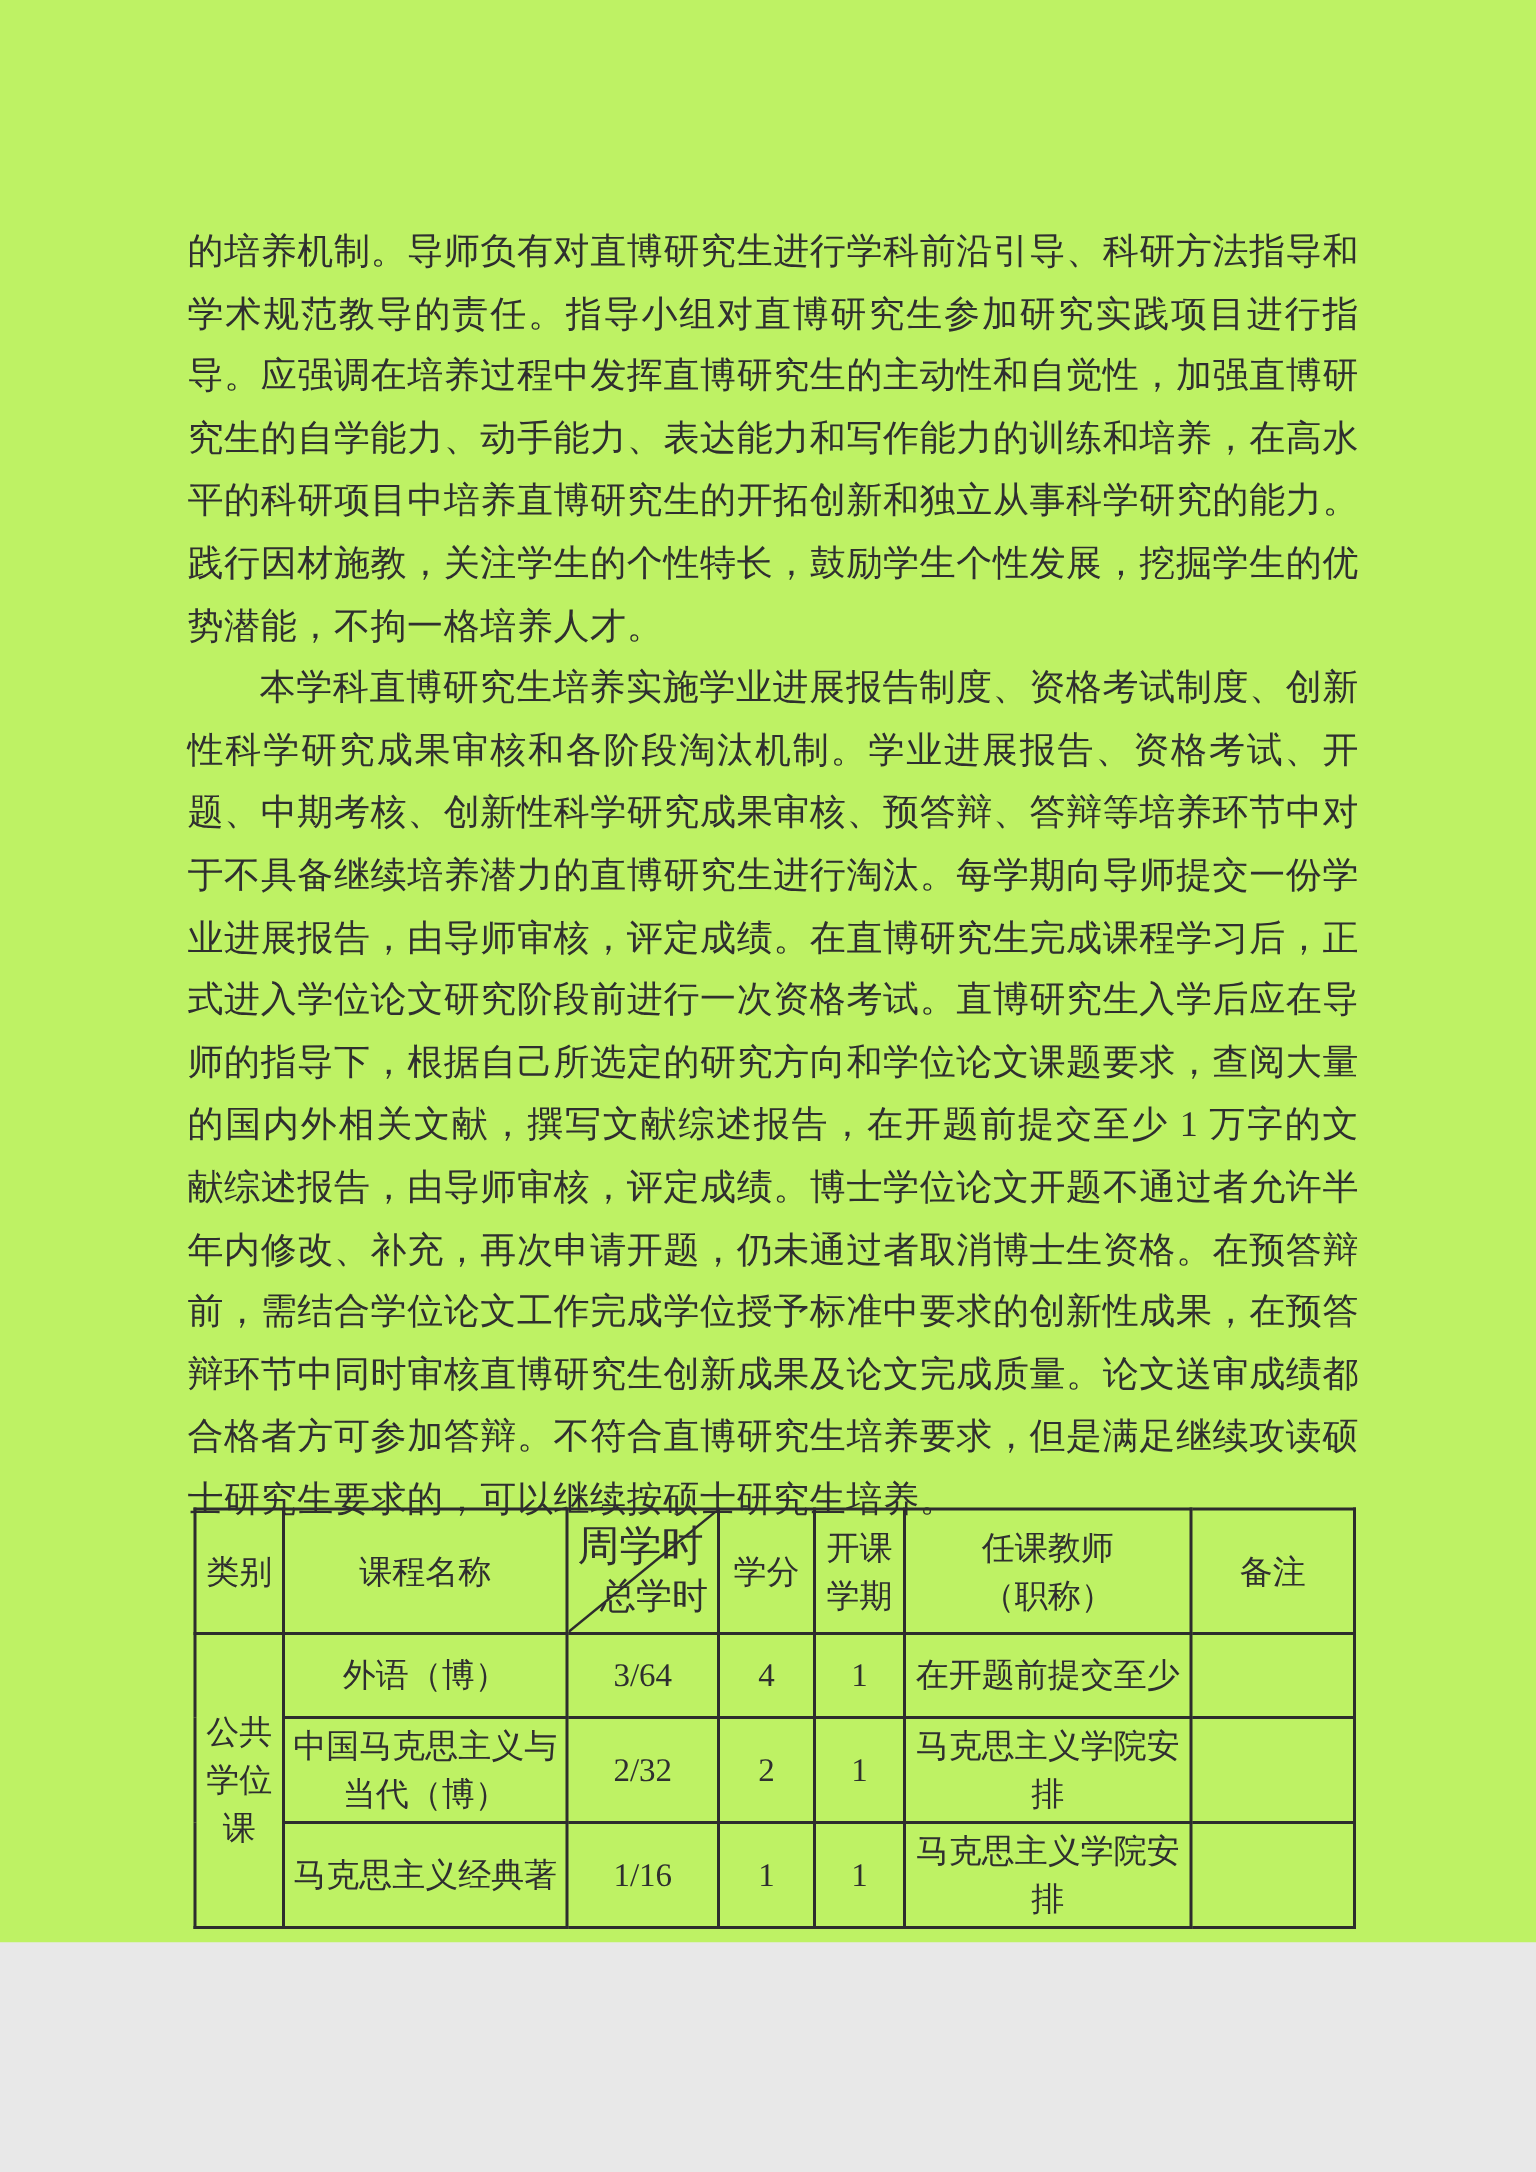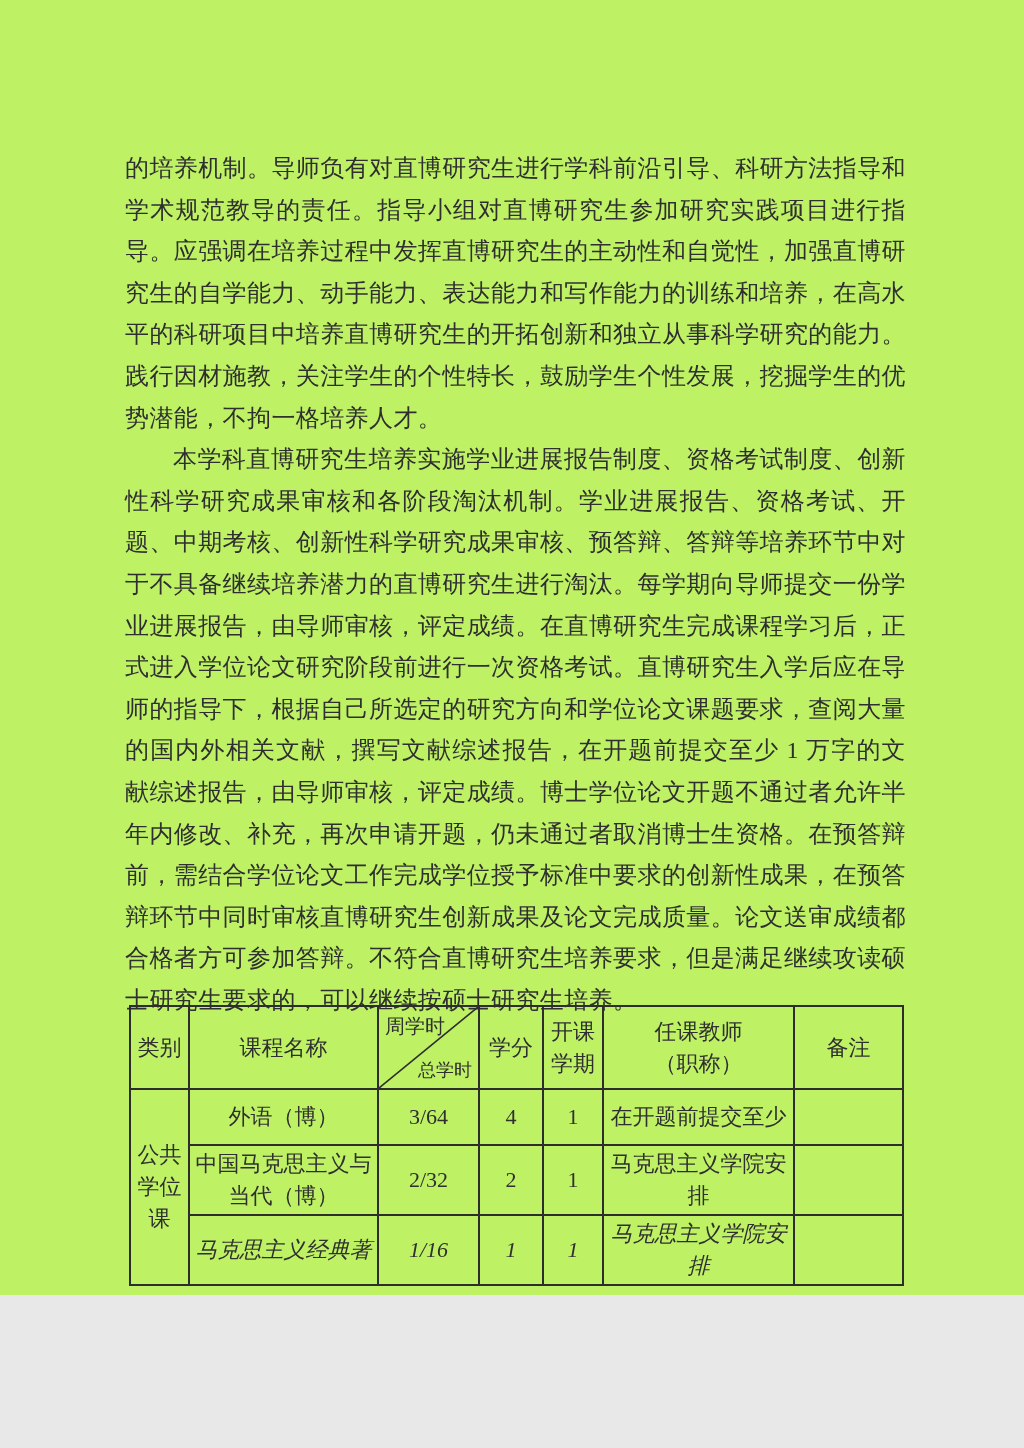--- a/index.html
+++ b/index.html
@@ -54,41 +54,41 @@
     text-align: center;
     vertical-align: middle;
     padding: 2px 4px;
     font-weight: normal;
     line-height: 1.45;
     overflow: hidden;
   }
   tr.header-row { height: 83px; }
   tr.data-row-1 { height: 56px; }
   tr.data-row-2 { height: 60px; }
-  tr.data-row-3 { height: 60px; font-style: italic; }
+  tr.data-row-3 { height: 60px; }
   td.cell-teacher { text-align: left; padding-left: 12px; }
   td.cell-category { line-height: 1.6; padding: 0 6px; border-radius: 22px; }
   th.hours-header {
     position: relative;
     padding: 0;
   }
   th.hours-header svg.diagonal {
     position: absolute;
     left: 0; top: 0;
     width: 100%; height: 100%;
   }
   .hours-top {
     position: absolute;
     left: 6px; top: 5px;
-    font-size: 20px;
+    font-size: 28px;
   }
   .hours-bottom {
     position: absolute;
     right: 6px; bottom: 5px;
-    font-size: 18px;
+    font-size: 24px;
   }
   .two-line span { display: block; }
   .page-number {
     position: absolute;
     top: 1336px;
     left: 0;
     width: 1024px;
     text-align: center;
     font-size: 21px;
     color: #333;

